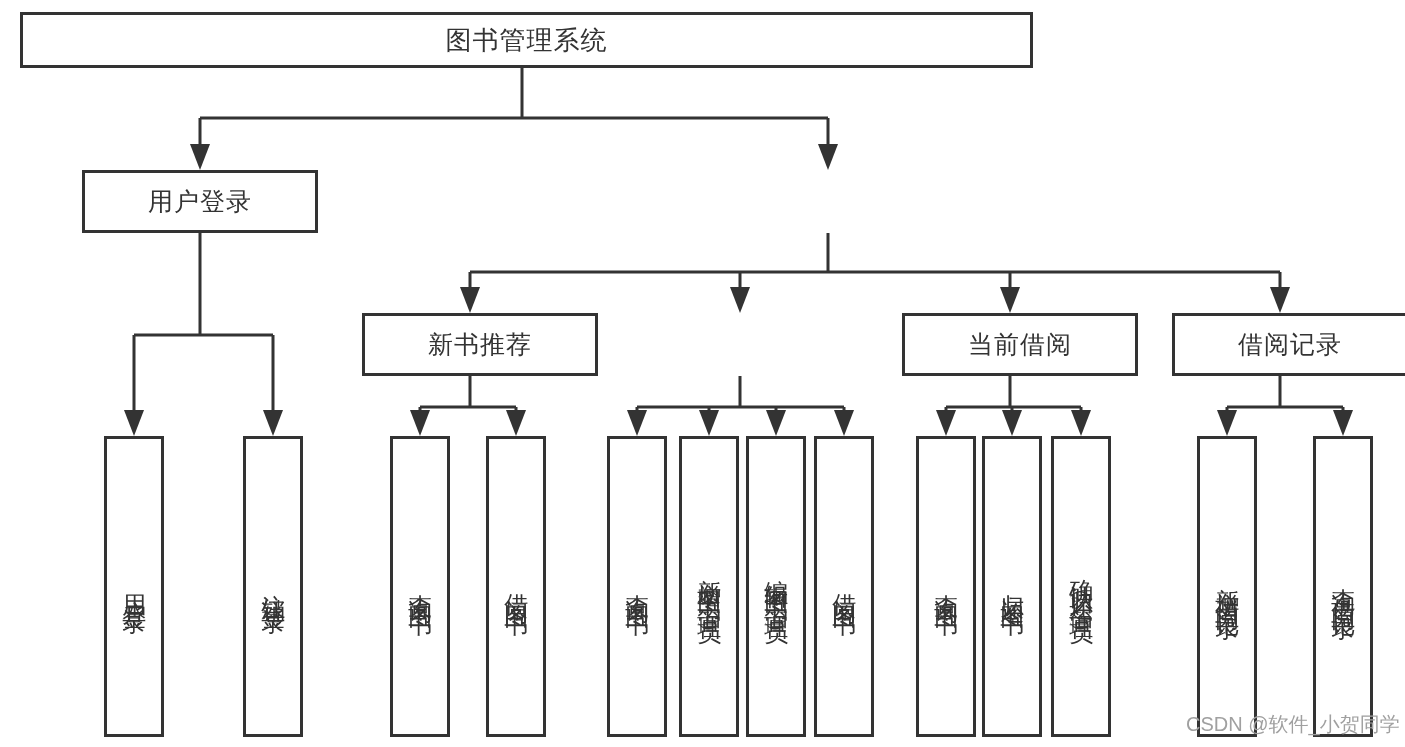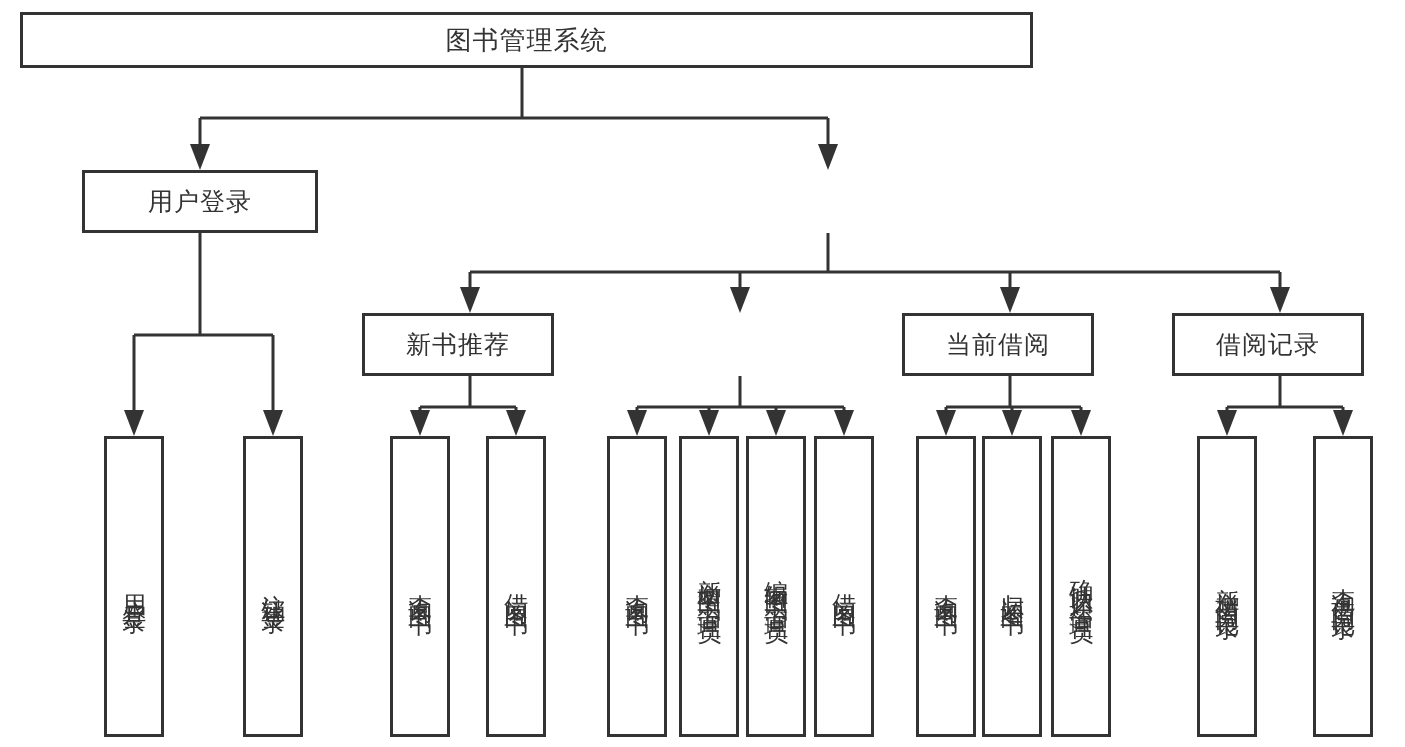--- a/index.html
+++ b/index.html
@@ -45,21 +45,21 @@
     font-size: 24px;
     letter-spacing: 6px;
     line-height: 1.1;
     color: #333333;
   }
   
   .root        { left: 20px;   top: 12px;  width: 1013px; height: 56px; }
   .lvl2        { top: 170px;   width: 236px; height: 63px; }
   .n-user      { left: 82px; }
   .n-mgmt      { left: 710px; }
-  .lvl3        { top: 313px;   width: 192px; height: 63px; }
+  .lvl3        { top: 313px;   width: 236px; height: 63px; }
   .n-newbook   { left: 362px; }
   .n-borrow    { left: 632px; }
   .n-current   { left: 902px; }
   .n-records   { left: 1172px; }
   .leaf        { top: 436px;   width: 60px; height: 301px; }
   .lf-1  { left: 104px; }
   .lf-2  { left: 243px; }
   .lf-3  { left: 390px; }
   .lf-4  { left: 486px; }
   .lf-5  { left: 607px; }
@@ -170,14 +170,15 @@
   <div class="node leaf lf-11">
     <span class="vlabel">确认归还（管理员）</span>
   </div>
   <div class="node leaf lf-12">
     <span class="vlabel">新增借阅记录</span>
   </div>
   <div class="node leaf lf-13">
     <span class="vlabel">查询借阅记录</span>
   </div>
 
+  <div class="watermark">CSDN @软件_小贺同学</div>
 
 </div>
 
 </body></html>

